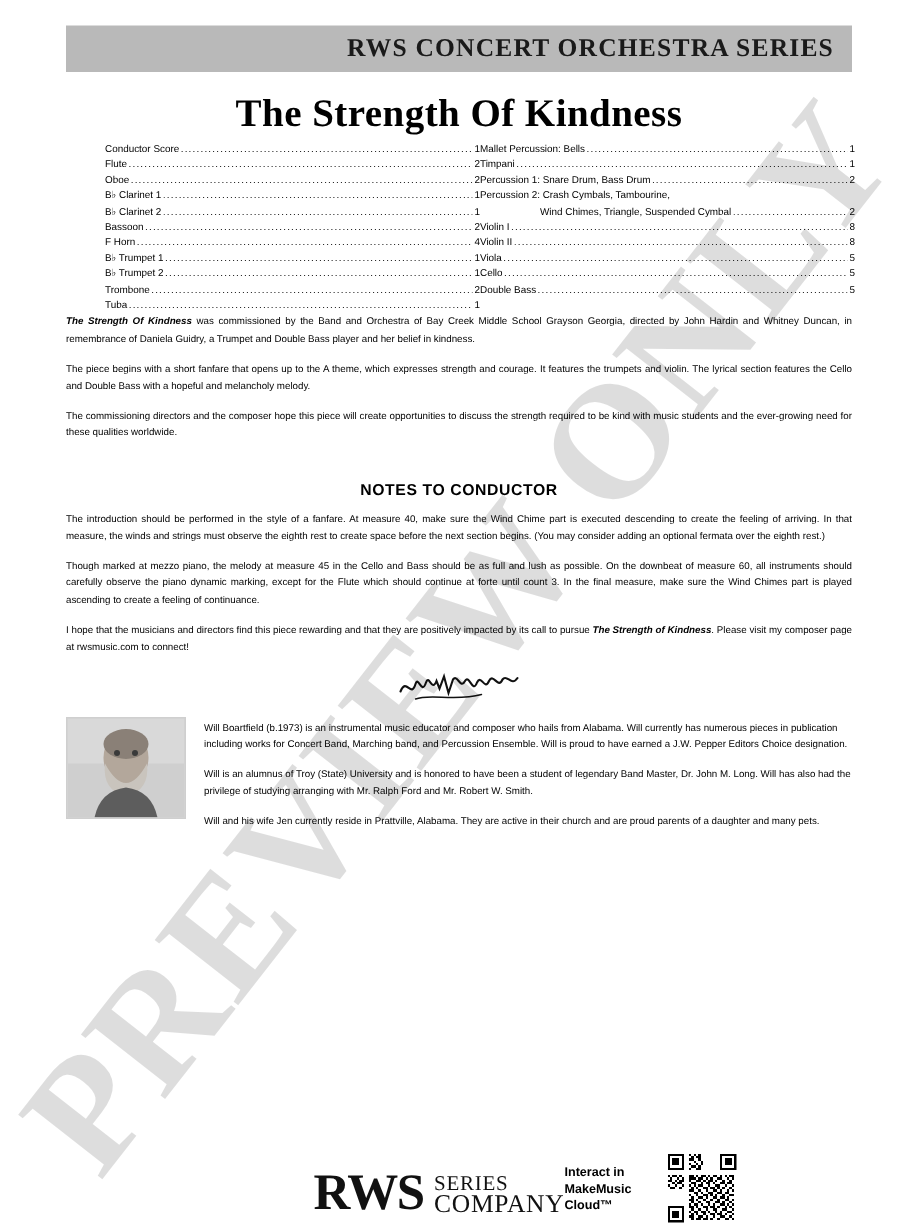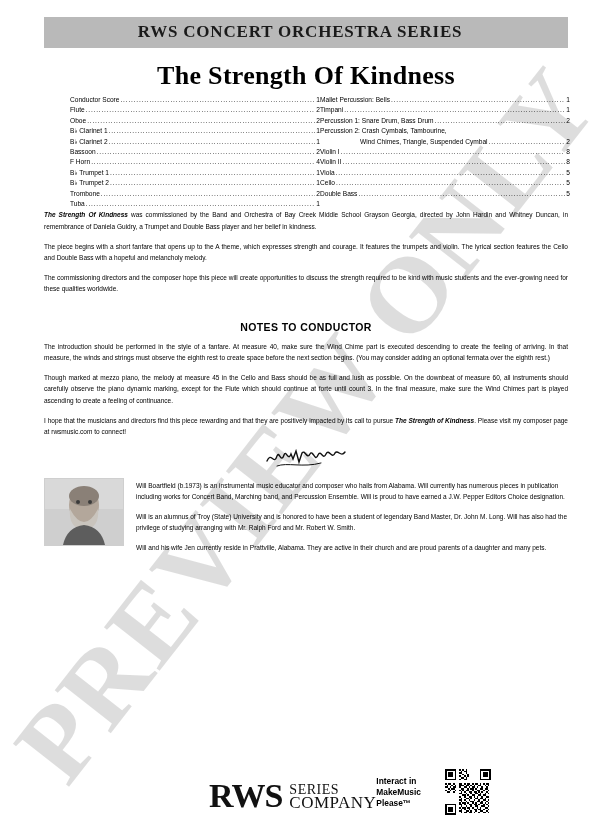--- a/index.html
+++ b/index.html
@@ -43,21 +43,21 @@
     color: #000;
     opacity: 0.13;
     white-space: nowrap;
     letter-spacing: 2px;
   }
 
   
   .series-banner {
     margin: 17px 0 0 0;
     background: #b9b9b9;
-    text-align: center;
+    text-align: right;
     padding: 5px 12px 6px 0;
   }
   .series-banner .series-text {
     font-family: "Liberation Serif", serif;
     font-size: 17px;
     font-weight: bold;
     letter-spacing: 0.8px;
     color: #1a1a1a;
   }
 
@@ -386,21 +386,21 @@
       <span class="mc">
         <div>SERIES</div>
         <div class="small">COMPANY</div>
       </span>
     </div>
 
     <div class="footer-right">
       <div class="interact">
         <div>Interact in</div>
         <div>MakeMusic</div>
-        <div>Please™</div>
+        <div>Cloud™</div>
       </div>
       <svg class="qr" viewBox="0 0 29 29" shape-rendering="crispEdges">
         <rect width="29" height="29" fill="#fff"></rect>
         <g fill="#000">
           <rect x="0" y="0" width="7" height="7"></rect>
             <rect x="1" y="1" width="5" height="5" fill="#fff"></rect>
             <rect x="2" y="2" width="3" height="3"></rect>
           <rect x="22" y="0" width="7" height="7"></rect>
             <rect x="23" y="1" width="5" height="5" fill="#fff"></rect>
             <rect x="24" y="2" width="3" height="3"></rect>

